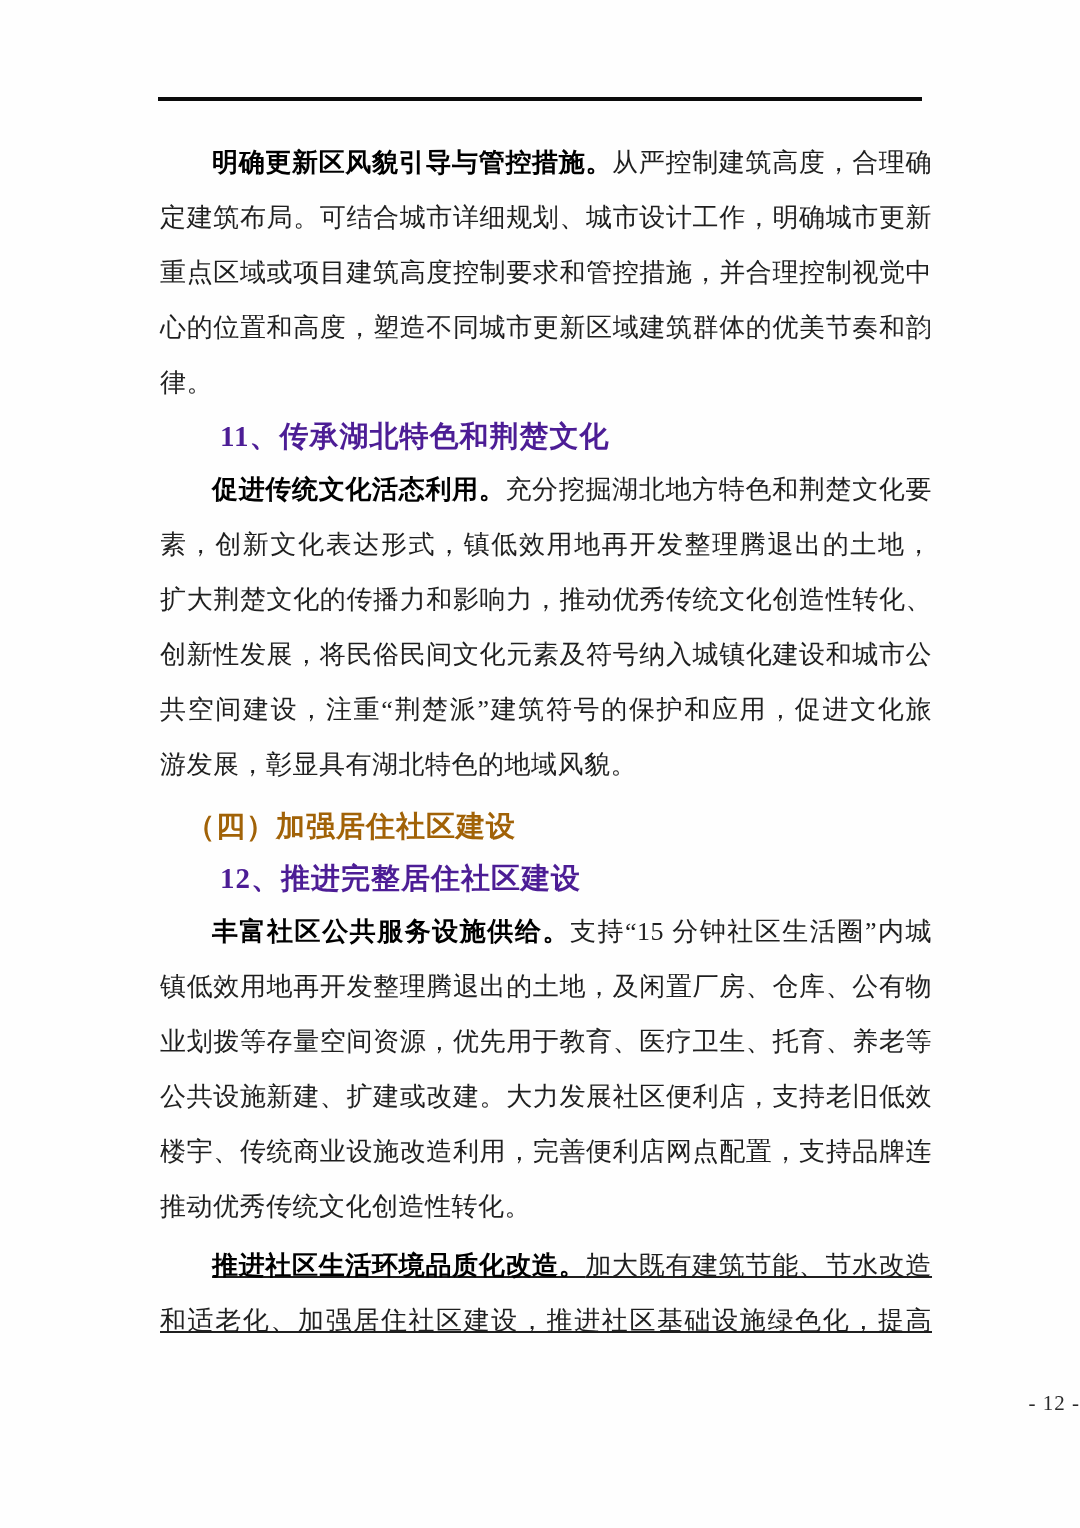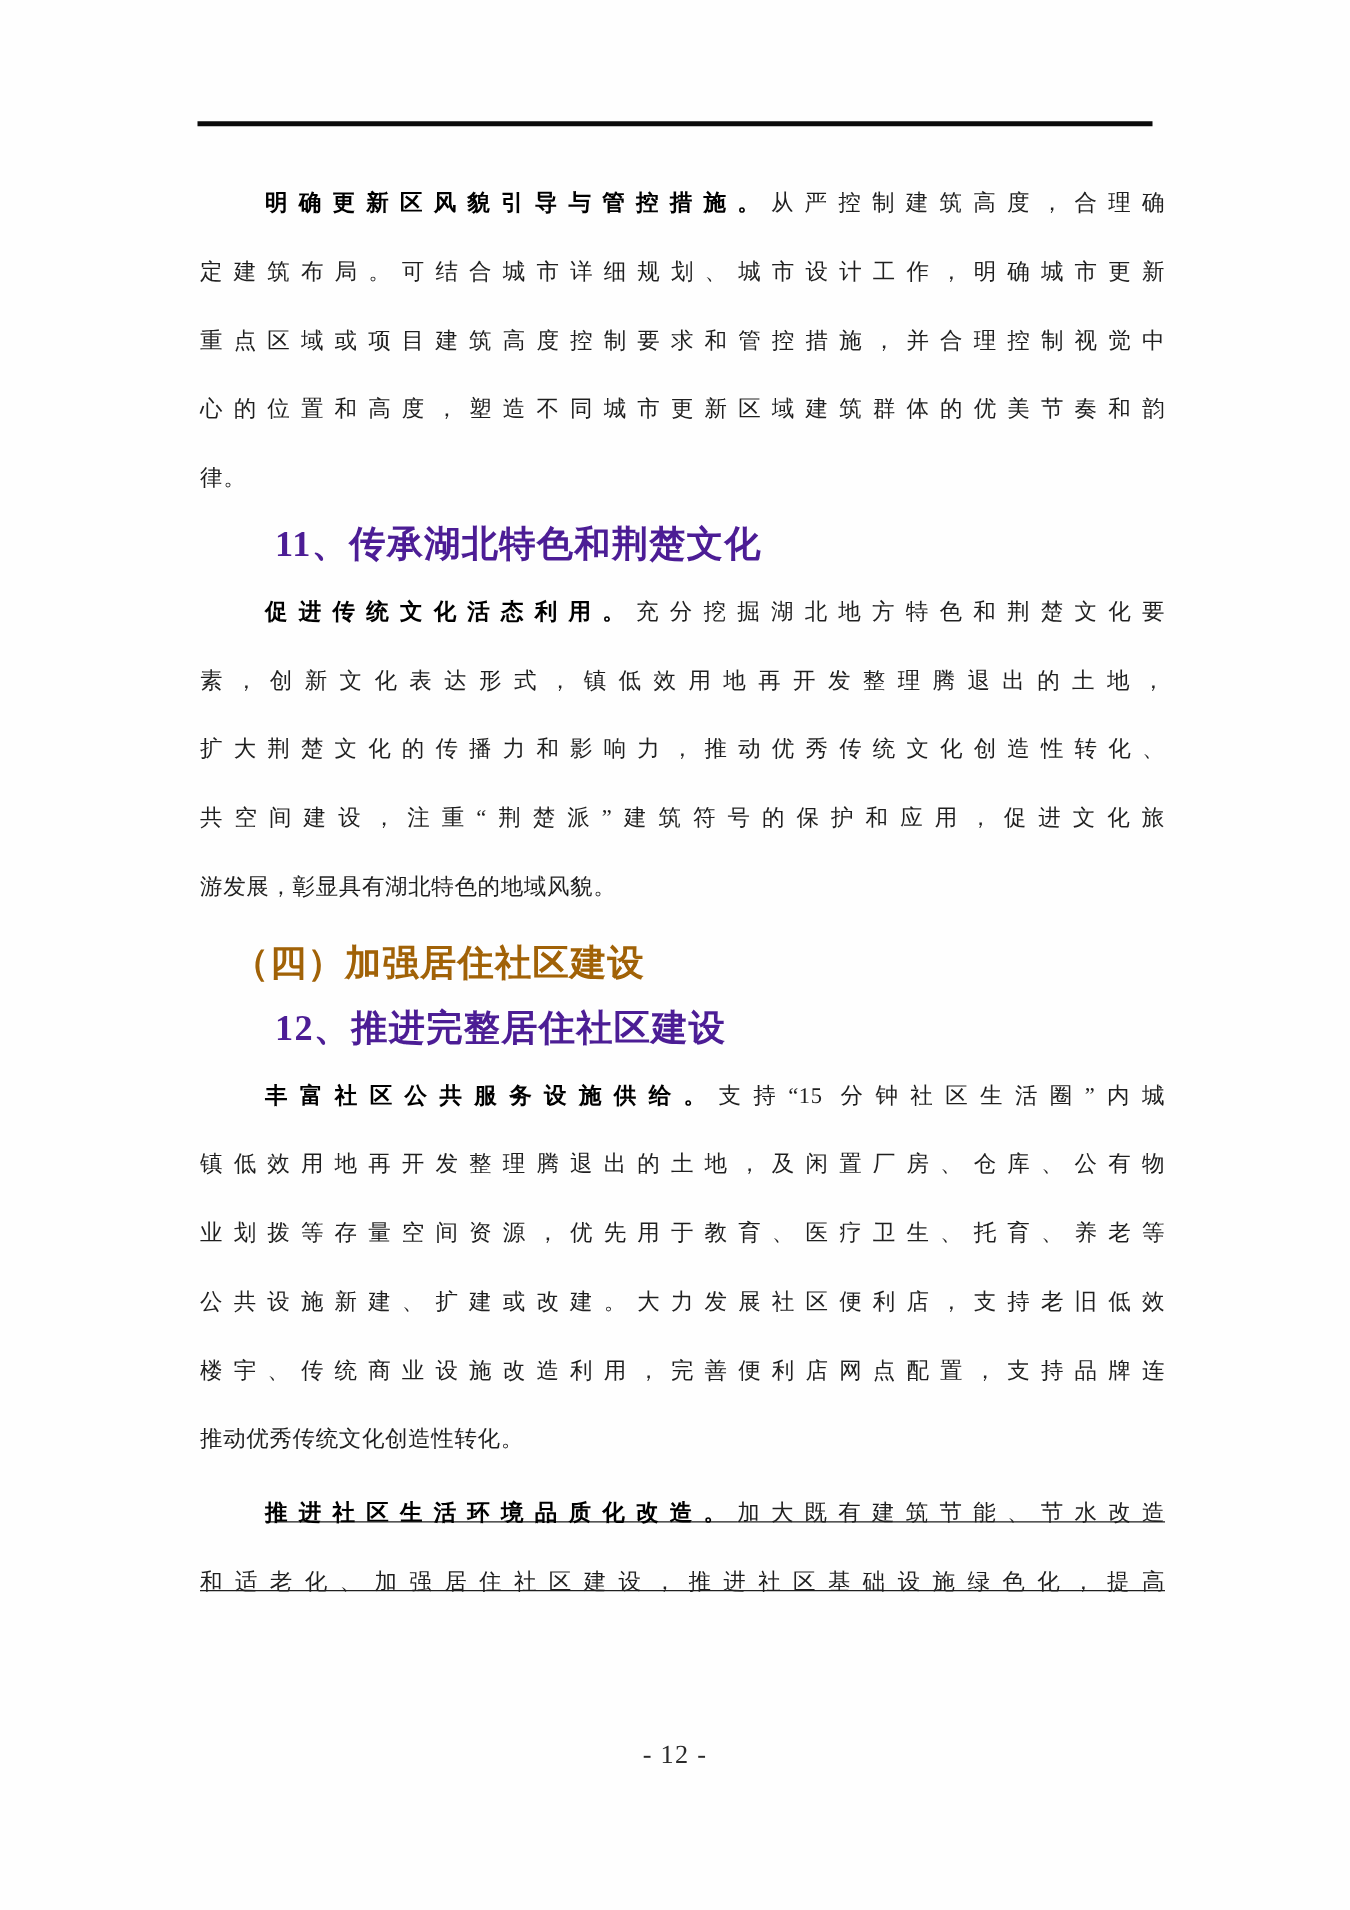--- a/index.html
+++ b/index.html
@@ -28,21 +28,21 @@
   }
   .doc-body {
     position: absolute;
     top: 135px;
     left: 160px;
     width: 772px;
   }
   .para { margin: 0; }
   .para + .para { margin-top: 4px; text-decoration: underline; }
   .line {
-    font-size: 18px;
+    font-size: 26px;
     line-height: 55px;
     color: #1f1f1f;
     text-align: justify;
     text-align-last: justify;
     letter-spacing: 0.5px;
     white-space: normal;
   }
   .line.last {
     text-align-last: left;
   }
@@ -67,21 +67,21 @@
     line-height: 52px;
     text-indent: 26px;
     letter-spacing: 1px;
     margin-top: 8px;
   }
   .page-number {
     position: absolute;
     top: 1390px;
     left: 0;
     width: 1080px;
-    text-align: center;
+    text-align: right;
     font-size: 21px;
     line-height: 26px;
     color: #2a2a2a;
     letter-spacing: 1px;
   }
 </style>
 </head>
 <body>
 
 <div class="page">
@@ -92,20 +92,21 @@
         <div class="line">定建筑布局。可结合城市详细规划、城市设计工作，明确城市更新</div>
         <div class="line">重点区域或项目建筑高度控制要求和管控措施，并合理控制视觉中</div>
         <div class="line">心的位置和高度，塑造不同城市更新区域建筑群体的优美节奏和韵</div>
         <div class="line last">律。</div>
       </div>
       <div class="heading-num">11、传承湖北特色和荆楚文化</div>
       <div class="para">
         <div class="line indent"><b>促进传统文化活态利用。</b>充分挖掘湖北地方特色和荆楚文化要</div>
         <div class="line">素，创新文化表达形式，镇低效用地再开发整理腾退出的土地，</div>
         <div class="line">扩大荆楚文化的传播力和影响力，推动优秀传统文化创造性转化、</div>
+        <div class="line">创新性发展，将民俗民间文化元素及符号纳入城镇化建设和城市公</div>
         <div class="line">共空间建设，注重“荆楚派”建筑符号的保护和应用，促进文化旅</div>
         <div class="line last">游发展，彰显具有湖北特色的地域风貌。</div>
       </div>
       <div class="heading-section">（四）加强居住社区建设</div>
       <div class="heading-num">12、推进完整居住社区建设</div>
       <div class="para">
         <div class="line indent"><b>丰富社区公共服务设施供给。</b>支持“15 分钟社区生活圈”内城</div>
         <div class="line">镇低效用地再开发整理腾退出的土地，及闲置厂房、仓库、公有物</div>
         <div class="line">业划拨等存量空间资源，优先用于教育、医疗卫生、托育、养老等</div>
         <div class="line">公共设施新建、扩建或改建。大力发展社区便利店，支持老旧低效</div>

